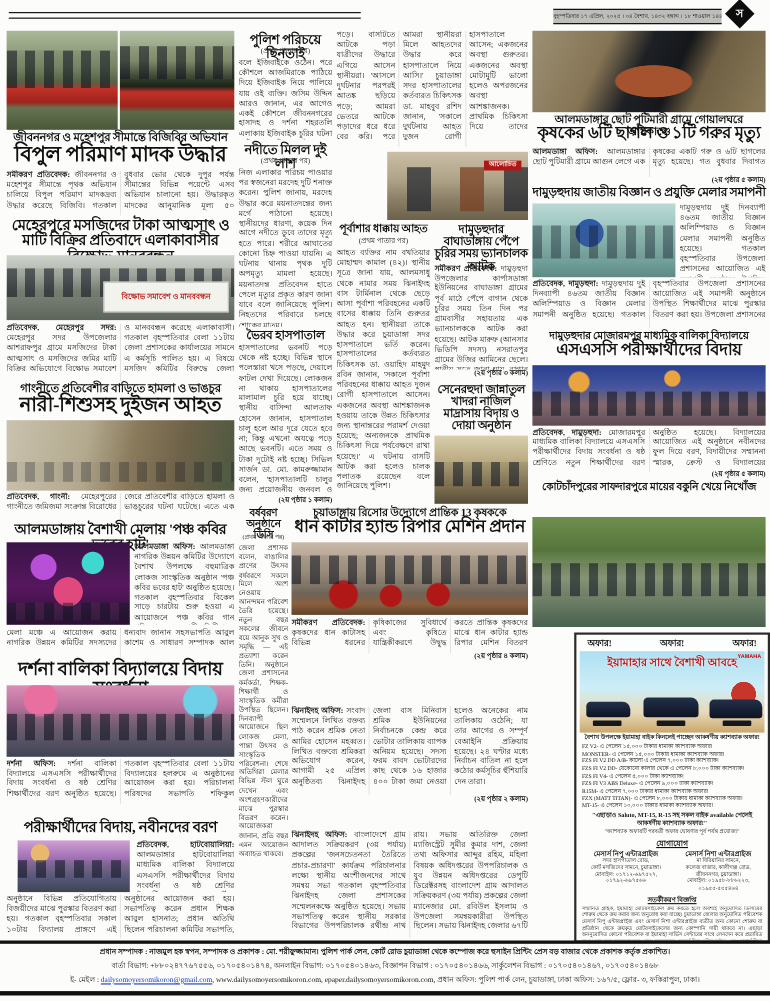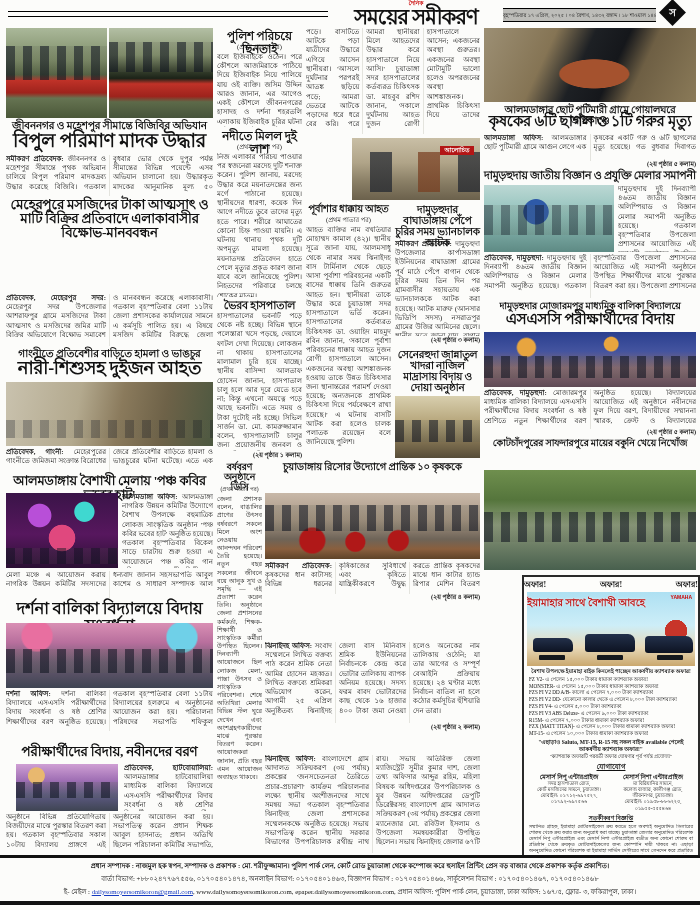--- a/index.html
+++ b/index.html
@@ -33,40 +33,40 @@
   .blackbar{position:absolute;left:0;width:700px;background:#111}
   .bike{position:absolute;height:14px;border-radius:4px 7px 3px 3px;background:linear-gradient(180deg,#23304a,#0d1322)}
   .pricetag{position:absolute;width:26px;height:5px;background:#15181c;border-radius:1px}
 </style>
 </head>
 <body>
 
 <div class="page">
 
   <div class="abs rule2" style="left:8px;top:11px;width:320px"></div>
-  <div class="abs" style="left:331px;top:1px;width:170px;height:26px">
-    <span class="np-kicker">দৈনিক</span>
-    <div class="nameplate" style="margin-top:4px">সময়ের সমীকরণ</div>
-  </div>
   <div class="abs datestrip" style="left:503px;top:8px;width:153px">বৃহস্পতিবার ১৭ এপ্রিল, ২০২৫ । ০৪ বৈশাখ, ১৪৩২ বঙ্গাব্দ । ১৮ শাওয়াল ১৪৪৬ হিজরি, ১২ বর্ষ, সংখ্যা-১৩৮ # ৪ পৃষ্ঠা # মূল্য : ৫ টাকা</div>
   <div class="diamond" style="left:663px;top:3px">
       <span>স</span>
     </div>
 
   <div class="ph" style="left:6px;top:28px;width:101px;height:90px;background:linear-gradient(180deg,#aab899 0%,#7e8d68 36%,#556242 52%,#c03228 58%,#9e231c 72%,#667452 78%,#4a5738 100%)">
       <i class="figs" style="top:18px;height:34px"></i>
     </div>
   <div class="ph" style="left:109px;top:28px;width:104px;height:90px;background:linear-gradient(180deg,#b3bfa4 0%,#87946f 30%,#3a4430 46%,#1c2318 56%,#c03228 62%,#9e231c 76%,#5d6a49 82%,#46533a 100%)">
       <i class="figs" style="top:14px;height:30px"></i>
     </div>
   <div class="abs k" style="left:6px;top:120px;width:207px;font-size:10.5px">জীবননগর ও মহেশপুর সীমান্তে বিজিবির অভিযান</div>
   <div class="abs h" style="left:6px;top:131px;width:207px;font-size:19px">বিপুল পরিমাণ মাদক উদ্ধার</div>
   <div class="abs b cols2" style="left:6px;top:155px;width:207px;height:41px"><b class="byl">সমীকরণ প্রতিবেদক:</b> <span>জীবননগর ও মহেশপুর সীমান্তে পৃথক অভিযান চালিয়ে বিপুল পরিমাণ মাদকদ্রব্য উদ্ধার করেছে বিজিবি। গতকাল বুধবার ভোর থেকে দুপুর পর্যন্ত সীমান্তের বিভিন্ন পয়েন্টে এসব অভিযান চালানো হয়। উদ্ধারকৃত মাদকের আনুমানিক মূল্য ৫০ লক্ষাধিক টাকা বলে জানিয়েছে বিজিবি কর্তৃপক্ষ। তবে এ সময় কোনো চোরাকারবারিকে আটক করা সম্ভব হয়নি।</span></div>
 
   <div class="abs h" style="left:6px;top:198px;width:207px;font-size:13.5px">মেহেরপুরে মসজিদের টাকা আত্মসাৎ ও মাটি বিক্রির প্রতিবাদে এলাকাবাসীর বিক্ষোভ-মানববন্ধন</div>
+  <div class="ph" style="left:6px;top:232px;width:207px;height:59px;background:linear-gradient(180deg,#cfd3cd 0%,#aeb4ab 30%,#7c8378 55%,#5d645b 100%)">
+    <i class="figs" style="top:12px;height:26px"></i>
+    <span class="banner-w" style="left:88px;top:24px;width:112px;height:26px;font-size:7px;line-height:26px">বিক্ষোভ সমাবেশ ও মানববন্ধন</span>
+  </div>
   <div class="abs b cols2" style="left:6px;top:294px;width:207px;height:52px"><b class="byl">প্রতিবেদক, মেহেরপুর সদর:</b> <span>মেহেরপুর সদর উপজেলার আশরাফপুর গ্রামে মসজিদের টাকা আত্মসাৎ ও মসজিদের জমির মাটি বিক্রির অভিযোগে বিক্ষোভ সমাবেশ ও মানববন্ধন করেছে এলাকাবাসী। গতকাল বৃহস্পতিবার বেলা ১১টায় জেলা প্রশাসকের কার্যালয়ের সামনে এ কর্মসূচি পালিত হয়। এ বিষয়ে মসজিদ কমিটির বিরুদ্ধে জেলা প্রশাসক বরাবর লিখিত অভিযোগ দেওয়া হয়েছে বলে জানান বিক্ষুব্ধরা।</span></div>
 
   <div class="abs k" style="left:6px;top:348px;width:207px;font-size:10.5px">গাংনীতে প্রতিবেশীর বাড়িতে হামলা ও ভাঙচুর</div>
   <div class="abs h" style="left:6px;top:359px;width:207px;font-size:18px">নারী-শিশুসহ দুইজন আহত</div>
   <div class="ph" style="left:6px;top:382px;width:207px;height:64px;background:linear-gradient(100deg,#c9c2ae 0%,#b3a98e 35%,#8a7a5c 55%,#6e6248 75%,#4c5840 100%)">
       <i class="figs" style="top:38px;height:18px;opacity:.5"></i>
     </div>
   <div class="abs b cols2" style="left:6px;top:448px;width:207px;height:25px"><b class="byl">প্রতিবেদক, গাংনী:</b> <span>মেহেরপুরের গাংনীতে জমিজমা সংক্রান্ত বিরোধের জেরে প্রতিবেশীর বাড়িতে হামলা ও ভাঙচুরের ঘটনা ঘটেছে। এতে এক পরিবারের নারী ও শিশুসহ দুইজন আহত হয়েছেন বলে অভিযোগ পাওয়া গেছে। গতকাল সকালে গাংনী উপজেলার ধানখোলা ইউনিয়নে এ ঘটনা ঘটে।</span></div>
 
   <div class="abs h" style="left:6px;top:474px;width:207px;font-size:13px">আলমডাঙ্গায় বৈশাখী মেলায় 'পঞ্চ কবির ভবের হাট'</div>
@@ -140,41 +140,42 @@
       <i class="figs" style="top:24px;height:22px"></i>
     </div>
   <div class="abs b cols2" style="left:484px;top:389px;width:212px;height:40px"><b class="byl">প্রতিবেদক, দামুড়হুদা:</b> <span>মোজারমপুর মাধ্যমিক বালিকা বিদ্যালয়ে এসএসসি পরীক্ষার্থীদের বিদায় সংবর্ধনা ও ষষ্ঠ শ্রেণিতে নতুন শিক্ষার্থীদের বরণ অনুষ্ঠিত হয়েছে। বিদ্যালয়ের আয়োজিত এই অনুষ্ঠানে নবীনদের ফুল দিয়ে বরণ, বিদায়ীদের সম্মাননা স্মারক, ক্রেস্ট ও বিদ্যালয়ের শুভকামনা জানানো হয়। বিদ্যালয়ে শতভাগ উপস্থিতির জন্য পুরস্কৃত করা হয় এবং আমন্ত্রিত অতিথিদের বিভিন্ন সম্ভাষণে সিক্ত করা হয়।</span></div>
   <div class="abs cont" style="left:484px;top:429px;width:212px">(২য় পৃষ্ঠার ৫ কলাম)</div>
 
   <div class="abs k" style="left:484px;top:438px;width:212px;font-size:9.5px">কোটচাঁদপুরের সাফদারপুরে মায়ের বকুনি খেয়ে নিখোঁজ</div>
   <div class="ph" style="left:484px;top:470px;width:212px;height:100px;background:linear-gradient(180deg,#6f8f4e 0%,#55753c 30%,#8f9f7e 55%,#6e7f66 75%,#48604e 100%)">
       <i class="figs" style="top:42px;height:30px"></i>
     </div>
 
-  <div class="abs k" style="left:265px;top:461px;width:215px;font-size:10px">চুয়াডাঙ্গায় রিসোর উদ্যোগে প্রান্তিক ১০ কৃষককে</div>
+  <div class="abs k" style="left:265px;top:461px;width:215px;font-size:10px">চুয়াডাঙ্গায় রিসোর উদ্যোগে প্রান্তিক 13 কৃষককে</div>
+  <div class="abs h" style="left:265px;top:472px;width:215px;font-size:15.5px">ধান কাটার হ্যান্ড রিপার মেশিন প্রদান</div>
   <div class="ph" style="left:265px;top:493px;width:215px;height:66px;background:radial-gradient(circle at 22% 72%,#b01818 0 7%,transparent 8%),radial-gradient(circle at 42% 74%,#b01818 0 7%,transparent 8%),radial-gradient(circle at 62% 72%,#b01818 0 7%,transparent 8%),linear-gradient(180deg,#c8b8a8 0%,#a89684 40%,#6e6458 70%,#8a5f3e 85%,#5e4328 100%)">
       <i class="figs" style="top:12px;height:26px"></i>
     </div>
   <div class="abs b cols3" style="left:265px;top:562px;width:215px;height:32px"><b class="byl">সমীকরণ প্রতিবেদক:</b> <span>কৃষকদের ধান কাটাসহ বিভিন্ন ধরনের কৃষিকাজের সুবিধার্থে এবং কৃষিতে যান্ত্রিকীকরণে উদ্বুদ্ধ করতে প্রান্তিক কৃষকদের মাঝে ধান কাটার হ্যান্ড রিপার মেশিন বিতরণ করা হয়েছে। বাংলাদেশ এনজিও ফাউন্ডেশনের সহযোগিতায় রিসো কর্তৃক বাস্তবায়িত 'প্রান্তিক কৃষকদের কৃষি যন্ত্রপাতি সহায়তা' কর্মসূচির আওতায় ১০ জন কৃষককে এ মেশিন দেওয়া হয়।</span></div>
   <div class="abs cont" style="left:265px;top:594px;width:215px">(২য় পৃষ্ঠার ৪ কলাম)</div>
 
   <div class="abs b cols3" style="left:265px;top:642px;width:215px;height:81px"><b class="byl">ঝিনাইদহ অফিস:</b> <span>সংবাদ সম্মেলনে লিখিত বক্তব্য পাঠ করেন শ্রমিক নেতা আমির হোসেন মহব্বত। লিখিত বক্তব্যে শ্রমিকরা অভিযোগ করেন, আগামী ২৫ এপ্রিল অনুষ্ঠিতব্য ঝিনাইদহ জেলা বাস মিনিবাস শ্রমিক ইউনিয়নের নির্বাচনকে কেন্দ্র করে ভোটার তালিকায় ব্যাপক অনিয়ম হয়েছে। সদস্য ফরম বাবদ ভোটারদের কাছ থেকে ১৬ হাজার ৪০০ টাকা জমা নেওয়া হলেও অনেকের নাম তালিকায় ওঠেনি; যা তার আগের ও সম্পূর্ণ বেআইনি প্রক্রিয়ায় হয়েছে। ২৪ ঘণ্টার মধ্যে নির্বাচন বাতিল না হলে কঠোর কর্মসূচির হুঁশিয়ারি দেন তারা।</span></div>
   <div class="abs cont" style="left:265px;top:724px;width:215px">(২য় পৃষ্ঠার ২ কলাম)</div>
 
   <div class="abs b cols2" style="left:265px;top:755px;width:215px;height:98px"><b class="byl">ঝিনাইদহ অফিস:</b> <span>বাংলাদেশে গ্রাম আদালত সক্রিয়করণ (৩য় পর্যায়) প্রকল্পের 'জনসচেতনতা তৈরিতে প্রচার-প্রচারণা' কার্যক্রম পরিচালনার লক্ষ্যে স্থানীয় অংশীজনদের সাথে সমন্বয় সভা গতকাল বৃহস্পতিবার ঝিনাইদহ জেলা প্রশাসকের সম্মেলনকক্ষে অনুষ্ঠিত হয়েছে। সভায় সভাপতিত্ব করেন স্থানীয় সরকার বিভাগের উপপরিচালক রথীন্দ্র নাথ রায়। সভায় অতিরিক্ত জেলা ম্যাজিস্ট্রেট সুমীর কুমার দাশ, জেলা তথ্য অফিসার আব্দুর রহিম, মহিলা বিষয়ক অধিদপ্তরের উপপরিচালক ও যুব উন্নয়ন অধিদপ্তরের ডেপুটি ডিরেক্টরসহ বাংলাদেশ গ্রাম আদালত সক্রিয়করণ (৩য় পর্যায়) প্রকল্পের জেলা ম্যানেজার মো. রবিউল ইসলাম ও উপজেলা সমন্বয়কারীরা উপস্থিত ছিলেন। সভায় ঝিনাইদহ জেলার ৬৭টি ইউনিয়নে ফেব্রুয়ারি-২০২৫ থেকে মার্চ-২০২৫ মাসের গ্রাম আদালতের মামলা গ্রহণ, নিষ্পত্তিকৃত তথ্য উপস্থাপন এবং পর্যালোচনা করা হয়। স্থানীয় সরকার বিভাগের উপ-পরিচালক রথীন্দ্র নাথ রায় বলেন, সরকারি এই সেবা অধিকতর মানুষের কাছে পৌঁছানোর জন্য উপস্থিত সরকারি দপ্তরগুলোর প্রতিনিধিদের মাইকিং কার্যক্রমের মতো গ্রাম আদালত বিষয়ক আলোচনা করতে হবে।</span></div>
 
   <div class="adbox" style="left:522px;top:575px;width:174px;height:278px">
-    <div style="display:flex;justify-content:space-between;padding:1px 0 0;font-weight:bold;font-size:8px">
+    <div style="display:flex;justify-content:space-between;padding:1px 10px 0;font-weight:bold;font-size:8px">
       <span>অফার!</span>
       <span>অফার!</span>
       <span>অফার!</span>
     </div>
     <div style="position:relative;margin:1px 3px;height:74px;background:linear-gradient(180deg,#aee0f2 0%,#cdeef8 45%,#e8d9b8 75%,#caa86e 100%);overflow:hidden">
       <span style="position:absolute;right:3px;top:2px;color:#c00;font-weight:bold;font-size:5px;font-family:'Liberation Sans',sans-serif">YAMAHA</span>
-      <div style="position:absolute;left:0;right:0;top:6px;text-align:left;color:#c01818;font-weight:bold;font-size:10px;line-height:1.05;text-shadow:0 0 2px #fff">ইয়ামাহার সাথে বৈশাখী আবহে</div>
+      <div style="position:absolute;left:0;right:0;top:6px;text-align:center;color:#c01818;font-weight:bold;font-size:10px;line-height:1.05;text-shadow:0 0 2px #fff">ইয়ামাহার সাথে বৈশাখী আবহে</div>
       <div style="position:absolute;right:6px;top:26px;width:26px;height:26px;background:radial-gradient(circle,#c8352a 0 60%,transparent 62%)"></div>
       <div class="bike" style="left:6px;top:46px;width:40px"></div>
       <div class="bike" style="left:58px;top:42px;width:50px;height:18px"></div>
       <div class="bike" style="left:118px;top:44px;width:48px;height:17px"></div>
       <div class="pricetag" style="left:12px;top:63px"></div>
       <div class="pricetag" style="left:70px;top:63px"></div>
       <div class="pricetag" style="left:130px;top:63px"></div>
     </div>
     <div style="padding:1px 4px 0;font-weight:bold;font-size:5.4px;text-align:center;line-height:1.25">বৈশাখ উপলক্ষে ইয়ামাহা বাইক কিনলেই পাচ্ছেন আকর্ষণীয় ক্যাশব্যাক অফার!</div>
     <div style="padding:1px 5px 0">

